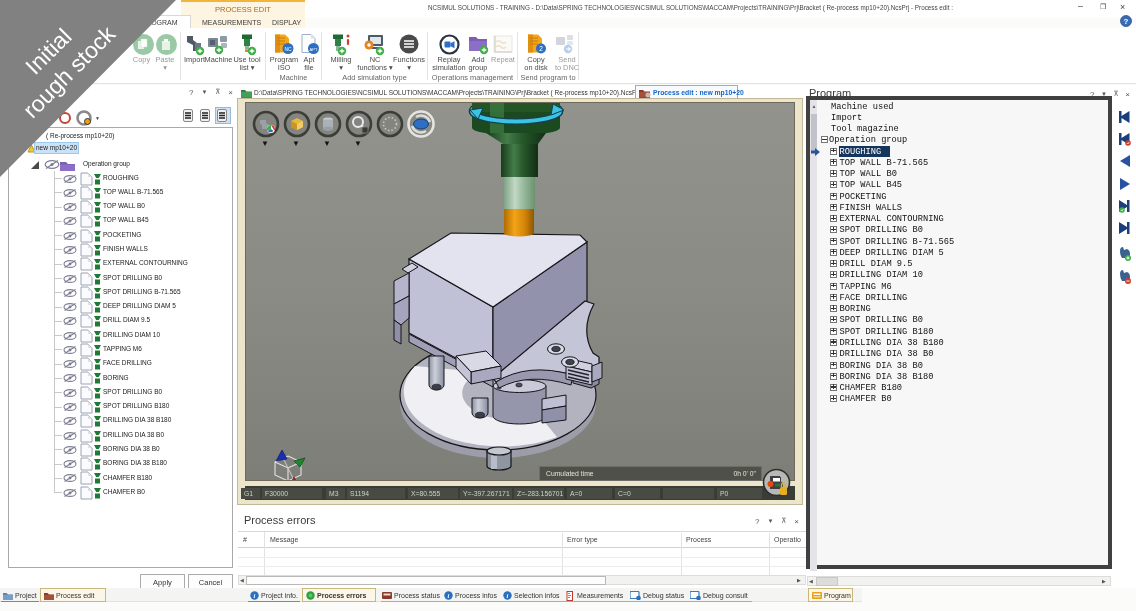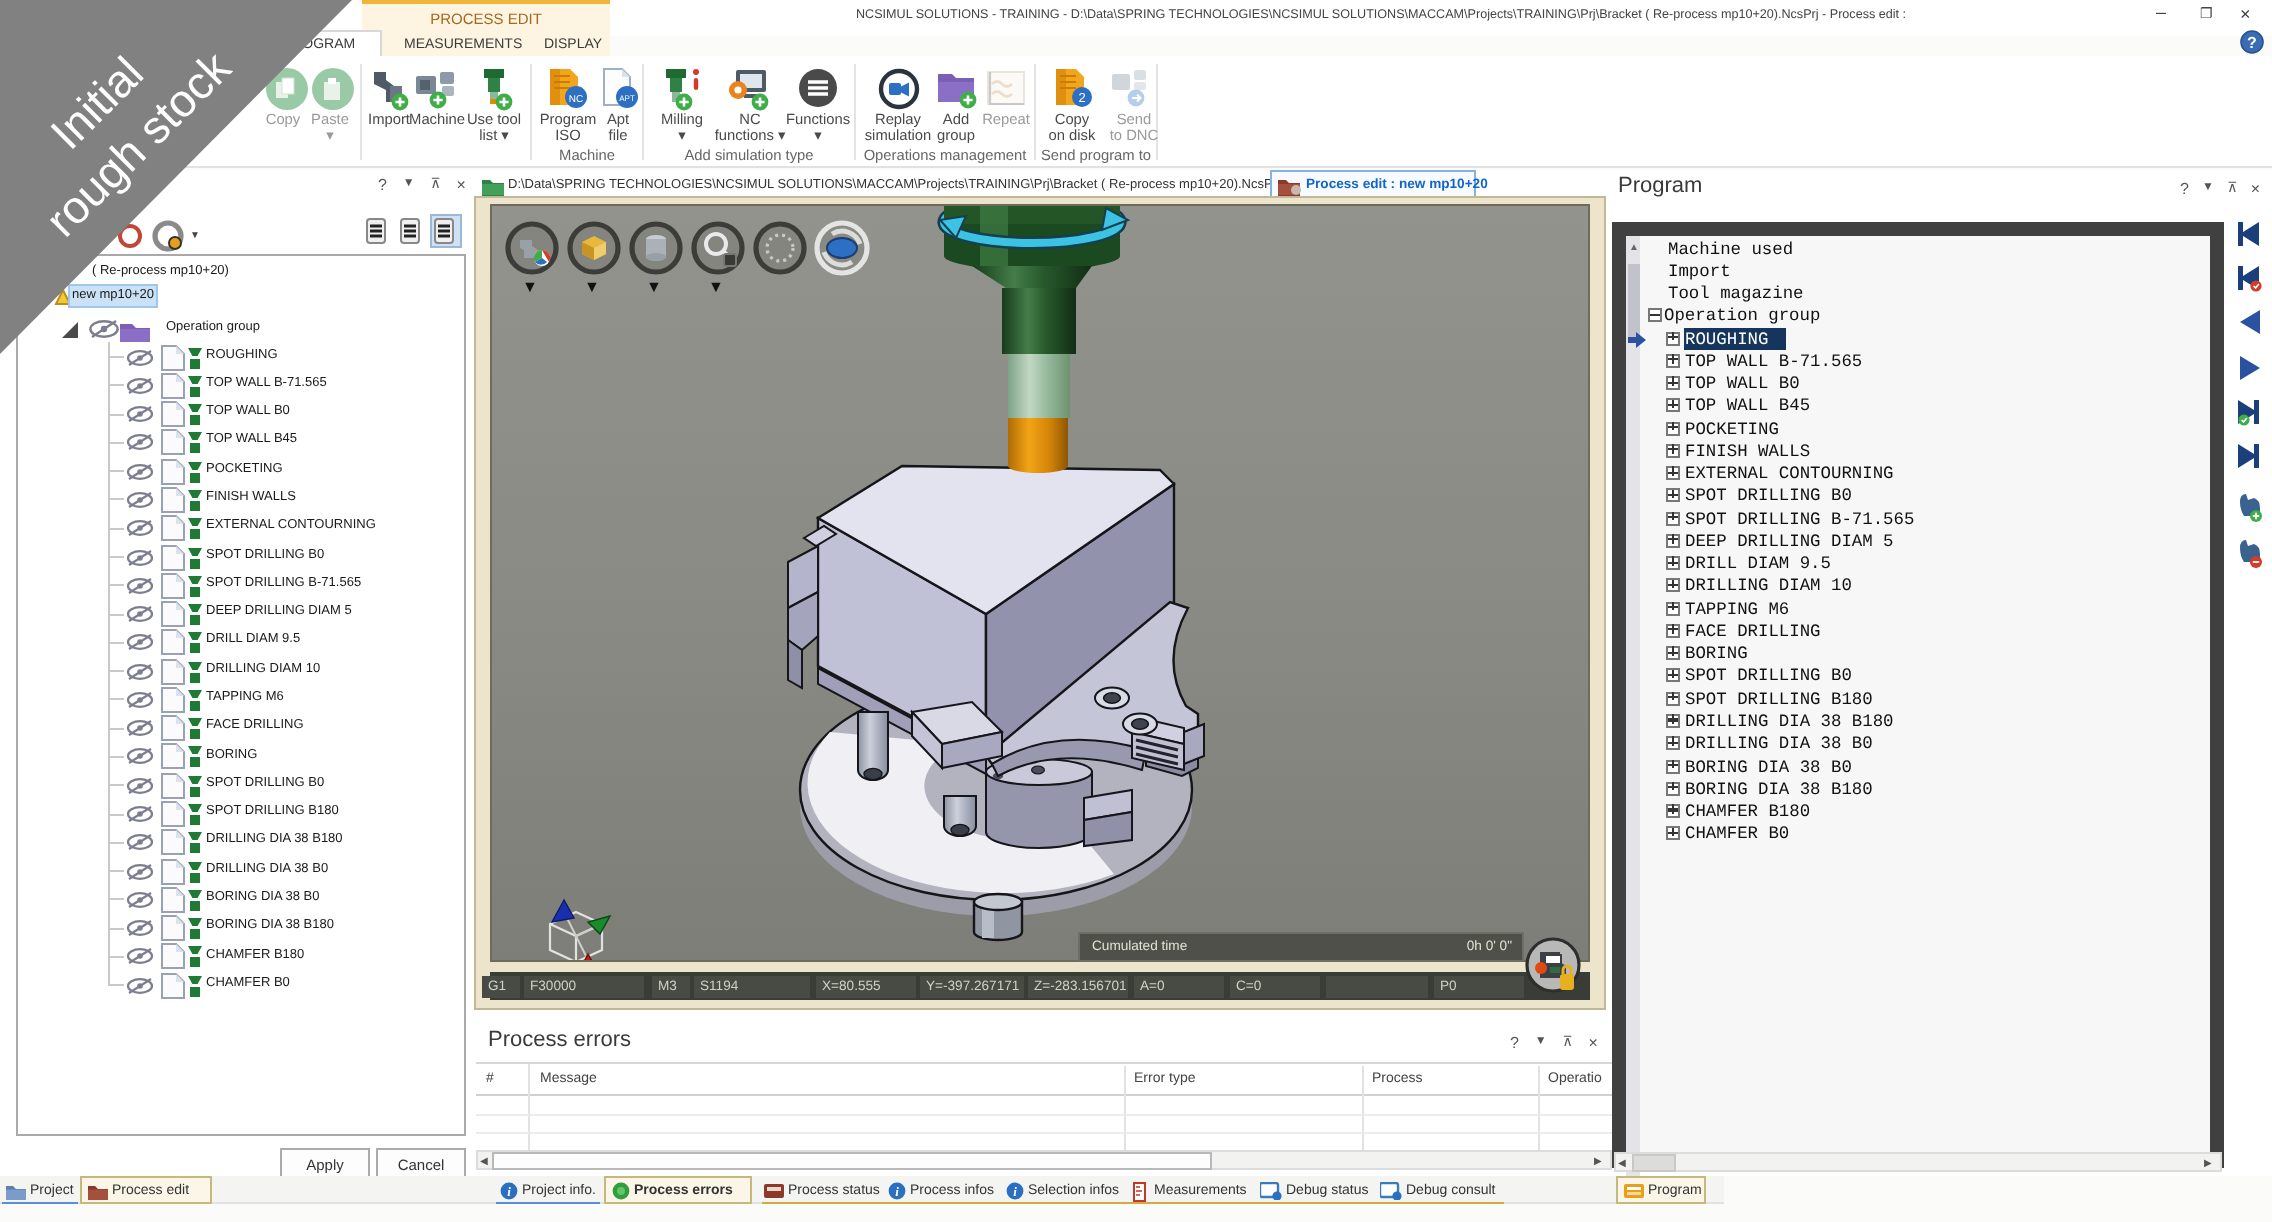--- a/index.html
+++ b/index.html
@@ -719,21 +719,21 @@
 </div>
 
 <div class="abs" id="rightpanel" style="left:806px;top:85px;width:330px;height:503px;background:#fff;">
   <div class="abs" style="left:3px;top:2px;font-size:11px;color:#3a3a3a;">Program</div>
   <div class="abs" style="left:284px;top:5px;width:40px;height:10px;color:#555;font-size:8px;display:flex;justify-content:space-between;">
         <span>?</span>
         <span style="font-size:6px;margin-top:1px;">▼</span>
         <span style="font-size:7px;">⊼</span>
         <span>×</span>
       </div>
-  <div class="abs" style="left:0;top:26px;width:306px;height:473px;background:#f7f7f7;border:7px solid #404040;font-size:8.7px;">
+  <div class="abs" style="left:0;top:11px;width:306px;height:473px;background:#f7f7f7;border:4px solid #404040;font-size:8.7px;">
     <div class="abs" style="left:0;top:0;width:7px;height:471px;background:#e4e4e8;"></div>
     <div class="abs" style="left:0.5px;top:14px;width:6px;height:38px;background:#c2c2ca;"></div>
     <div class="abs" style="left:1.5px;top:3px;font-size:5px;color:#666;">▲</div>
 <div class="abs mono" style="left:21px;top:1.5px;">Machine used</div>
 <div class="abs mono" style="left:21px;top:12.8px;">Import</div>
 <div class="abs mono" style="left:21px;top:24.0px;">Tool magazine</div>
 <div class="abs" style="left:11px;top:36.3px;width:7px;height:7px;border:1px solid #777;background:#fff;"></div>
 <div class="abs" style="left:12.2px;top:38.7px;width:4.5px;height:1.2px;background:#333;"></div>
 <div class="abs mono" style="left:19px;top:35.3px;">Operation group</div>
 <div class="abs" style="left:20px;top:47.5px;width:7px;height:7px;border:1px solid #777;background:#fff;"></div>

